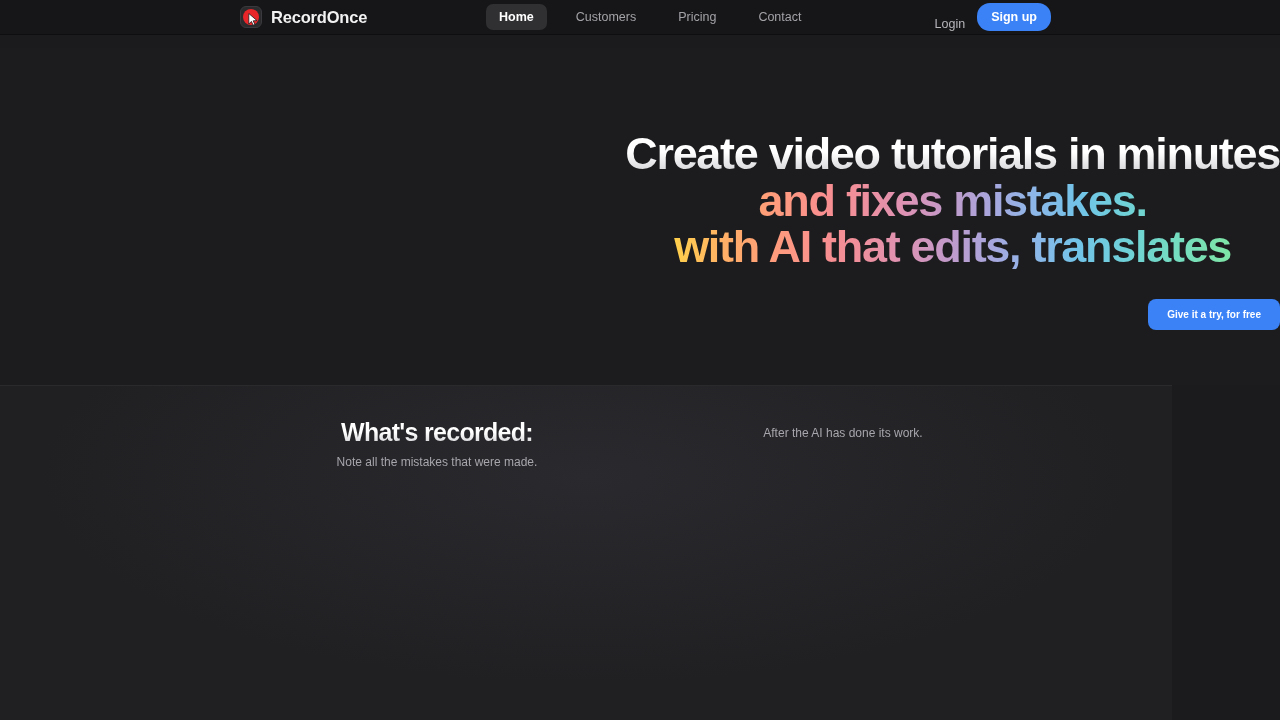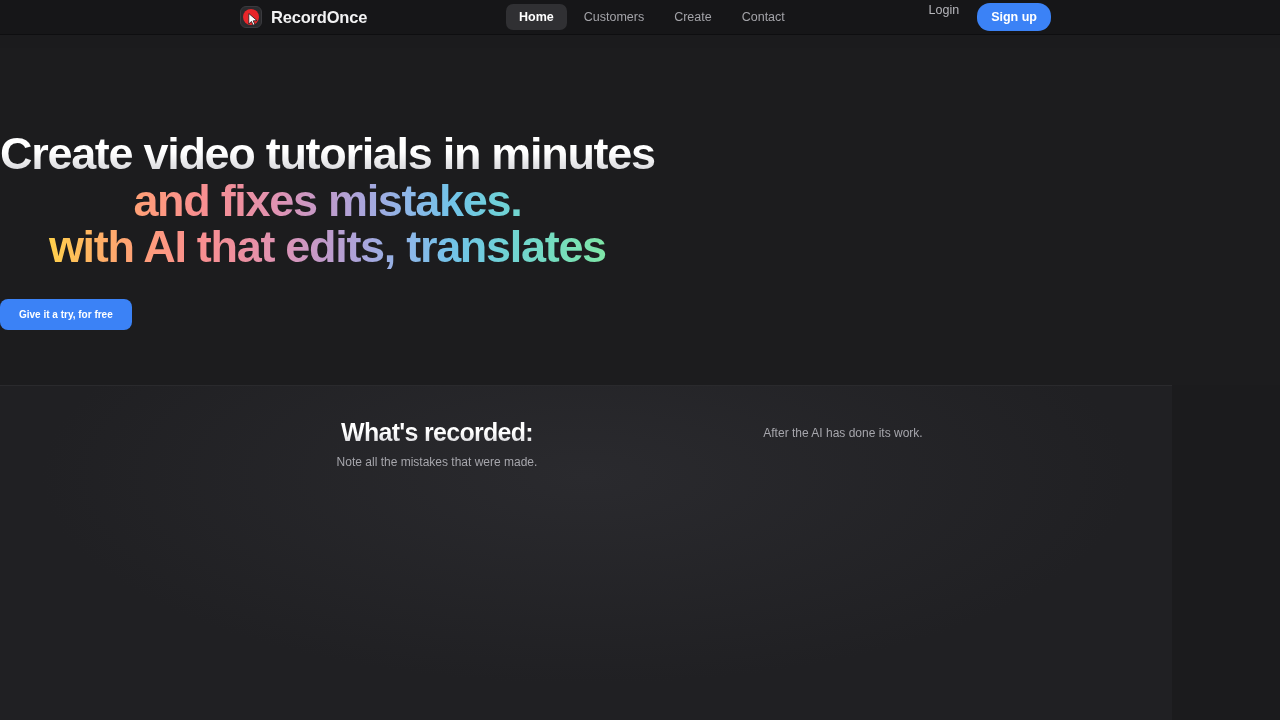--- a/index.html
+++ b/index.html
@@ -24,40 +24,40 @@
     position:relative; overflow:hidden; flex:none;
     border:1px solid #3a3a3e;
   }
   .brand-logo .dot {
     position:absolute; left:2px; top:2px; width:16px; height:16px;
     border-radius:50%; background:#e8262a;
   }
   .brand-logo .cursor { position:absolute; left:7px; top:5px; }
   .brand-name { font-size:16.5px; font-weight:bold; letter-spacing:-0.2px; color:#f2f2f3; }
 
-  .mainnav { position:absolute; left:506px; display:flex; gap:4px; }
+  .mainnav { position:absolute; left:486px; display:flex; gap:16px; }
   .navitem {
     font-size:12.5px; color:#a3a3a8; padding:6px 13px; border-radius:7px;
     white-space:nowrap; cursor:pointer;
   }
   .navitem.active { background:#303033; color:#fff; font-weight:bold; }
 
-  .authgrp { position:absolute; right:229px; display:flex; align-items:flex-start; gap:18px; }
+  .authgrp { position:absolute; right:229px; display:flex; align-items:flex-end; gap:12px; }
   .login { font-size:12.5px; color:#b6b6bb; cursor:pointer; }
   .signup {
     font-size:12.5px; font-weight:bold; color:#fff; background:#3b82f6;
     padding:7px 14px; border-radius:13px; border:none; cursor:pointer;
     font-family:"Liberation Sans", sans-serif;
   }
 
   
   .hero {
     position:absolute; top:48px; left:0; width:1280px; height:337px;
     background:#1c1c1e;
-    display:flex; flex-direction:column; align-items:flex-start;
+    display:flex; flex-direction:column; align-items:flex-end;
   }
   .headline {
     margin-top:83px; text-align:center;
     font-size:45px; font-weight:bold; line-height:46.5px; letter-spacing:-1.3px;
   }
   .h-line1 {
     background:linear-gradient(180deg,#ffffff 0%,#ffffff 45%,#c9c9ce 100%);
     -webkit-background-clip:text; background-clip:text; color:transparent;
   }
   .h-grad {
@@ -110,21 +110,21 @@
           <path d="M0.8 0.5 L0.8 11 L3.4 8.4 L5.1 12.2 L6.9 11.4 L5.2 7.8 L9 7.6 Z" fill="#ffffff" stroke="#1a1a1a" stroke-width="0.8" stroke-linejoin="round"></path>
         </svg>
       </span>
     </span>
     <span class="brand-name">RecordOnce</span>
   </div>
 
   <nav class="mainnav">
     <span class="navitem active">Home</span>
     <span class="navitem">Customers</span>
-    <span class="navitem">Create</span>
+    <span class="navitem">Pricing</span>
     <span class="navitem">Contact</span>
   </nav>
 
   <div class="authgrp">
     <span class="login">Login</span>
     <button class="signup">Sign up</button>
   </div>
 </div>
 
 <div class="hero">

